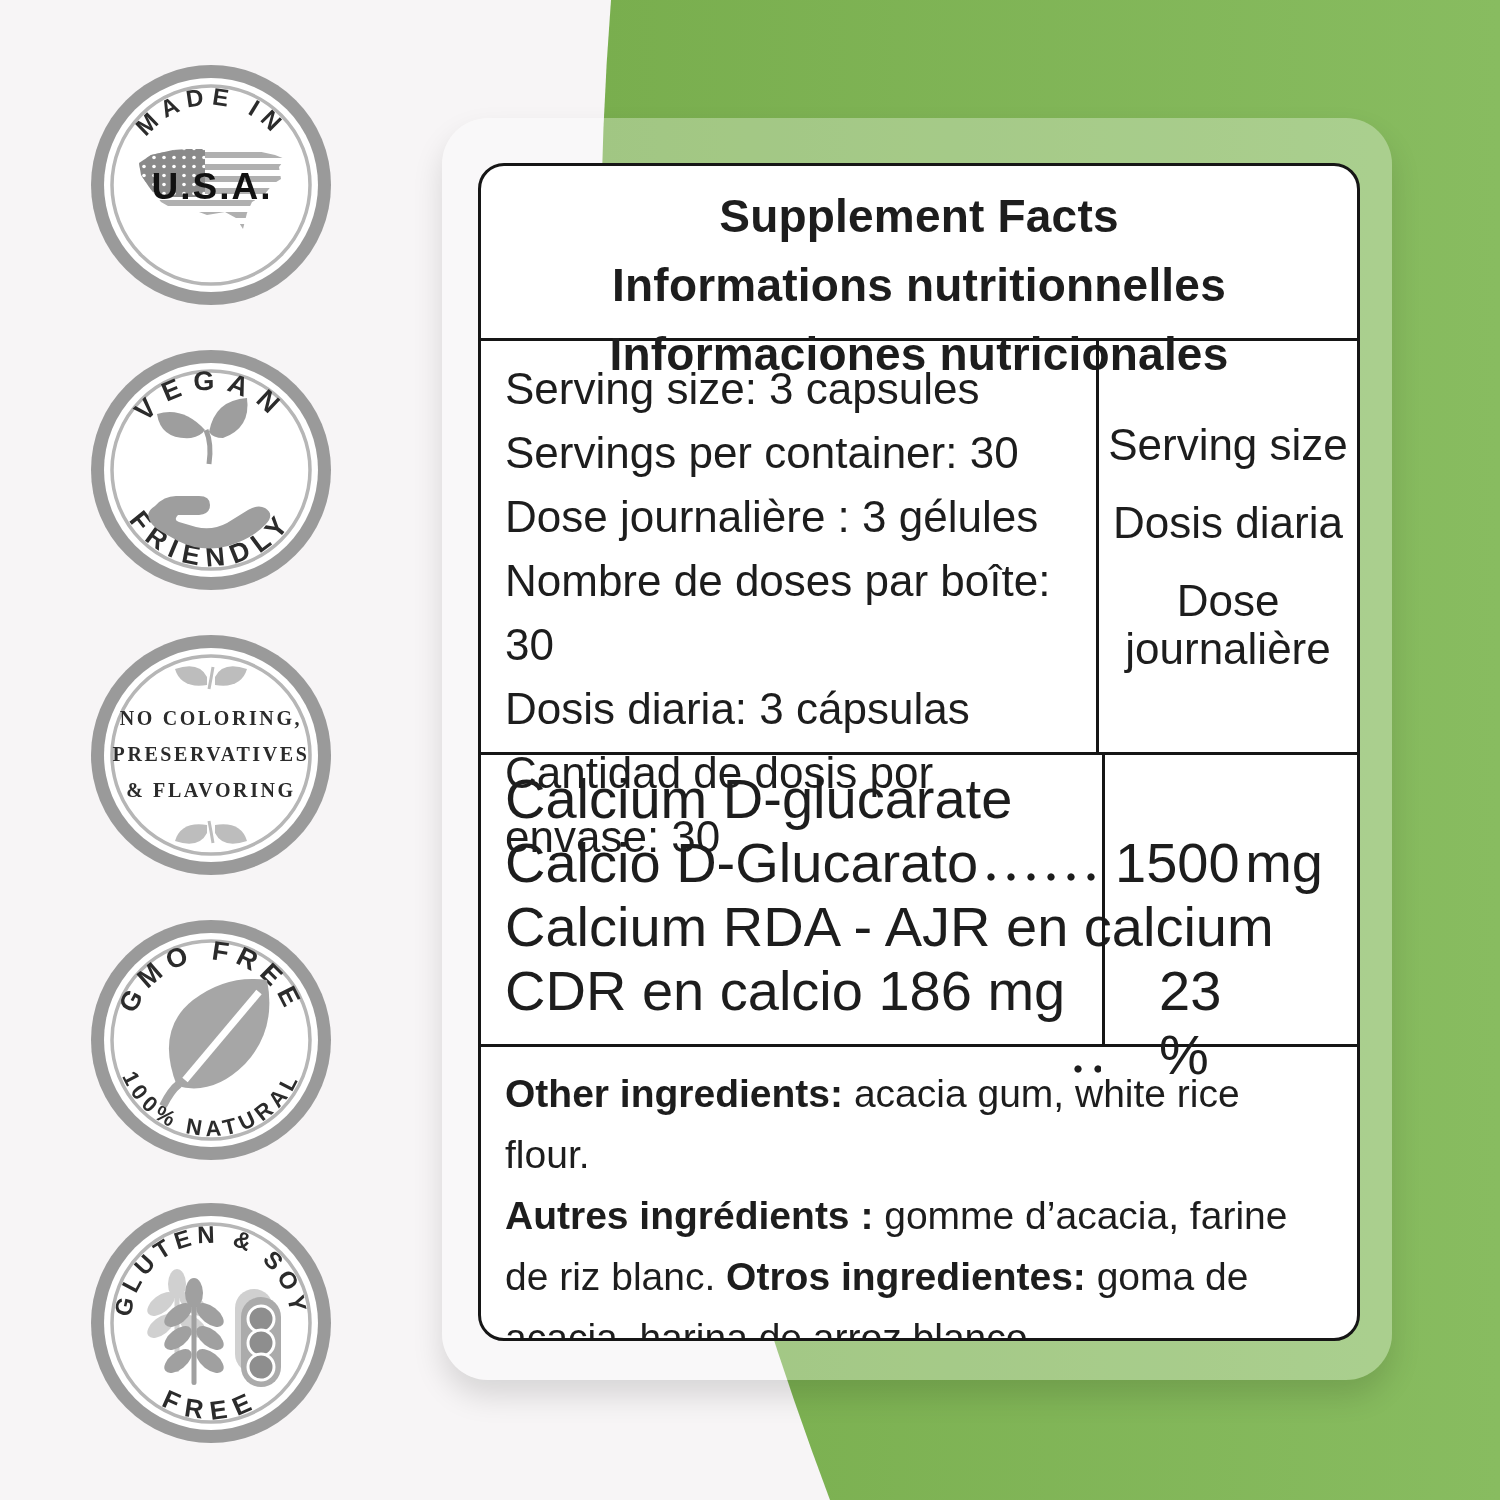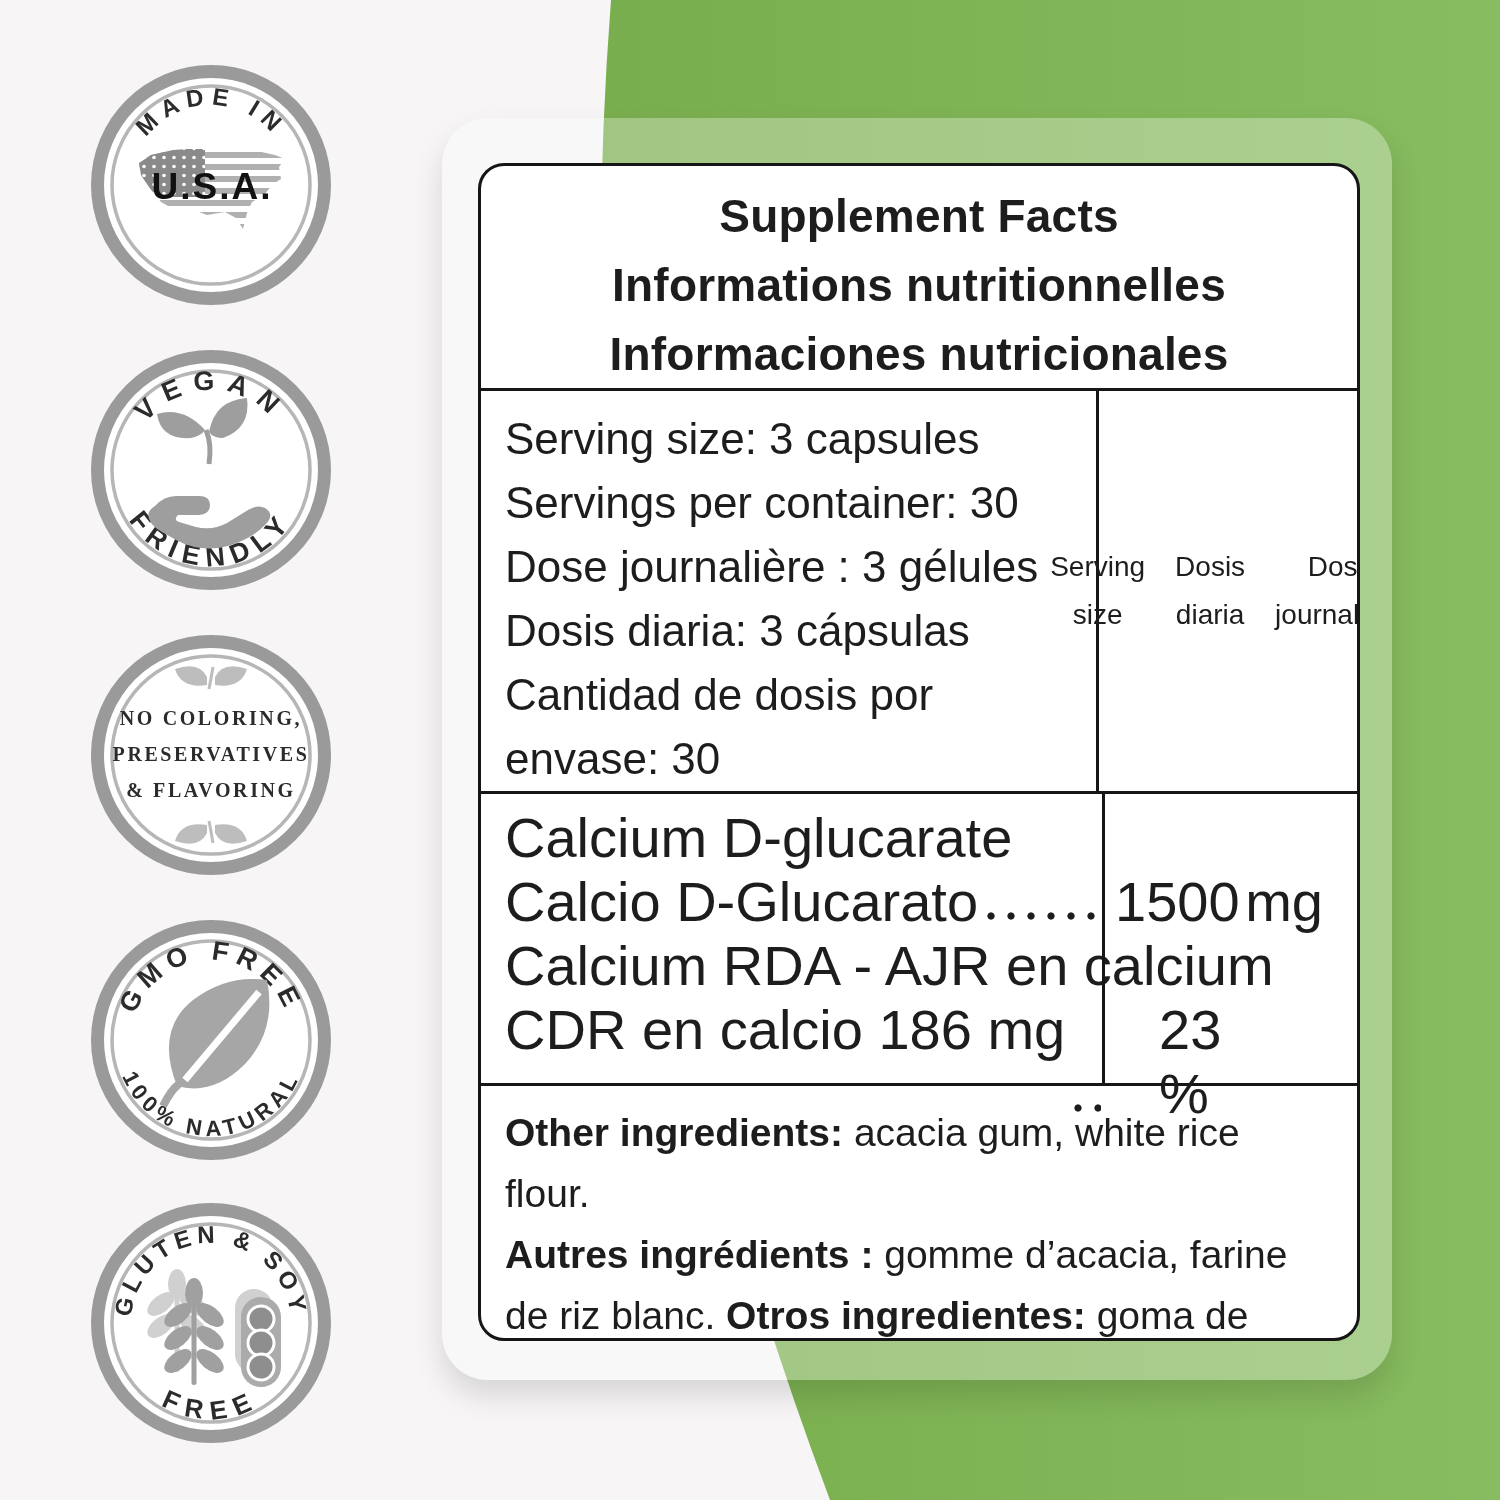--- a/index.html
+++ b/index.html
@@ -15,29 +15,29 @@
     border-radius:46px;background:rgba(255,255,255,0.30);
     box-shadow:0 16px 30px rgba(0,0,0,0.13);
   }
   .panel{
     position:absolute;left:478px;top:163px;width:882px;height:1178px;
     background:#ffffff;border:3.5px solid #161616;border-radius:26px;
     box-sizing:border-box;display:flex;flex-direction:column;overflow:hidden;
   }
   .sec{box-sizing:border-box;}
   .sec-title{
-    height:225px;border-bottom:3.2px solid #161616;text-align:center;
+    height:175px;border-bottom:3.2px solid #161616;text-align:center;
     padding-top:16px;font-weight:bold;font-size:46px;line-height:69px;letter-spacing:.2px;
   }
   .sec-serving{height:414px;border-bottom:3.2px solid #161616;display:flex;}
   .serving-left{flex:1;padding:16px 0 0 24px;font-size:44px;line-height:64px;}
   .serving-right{
-    width:250px;border-left:3.2px solid #161616;display:flex;flex-direction:row;
+    width:250px;border-left:3.2px solid #161616;display:flex;flex-direction:column;
     justify-content:center;align-items:center;text-align:center;gap:30px;
-    font-size:28px;line-height:48px;padding:0 4px;box-sizing:content-box;
+    font-size:44px;line-height:48px;padding:0 4px;box-sizing:content-box;
   }
   .sec-nutrients{
     height:292px;border-bottom:3.2px solid #161616;position:relative;
     padding:12px 0 0 24px;font-size:56px;line-height:64px;
   }
   .vdiv{position:absolute;left:621px;top:0;bottom:0;width:3.2px;background:#161616;}
   .nrow{display:flex;align-items:flex-start;}
   .dots{
     flex:1;align-self:flex-end;height:12px;margin:0 2px 12px 8px;
     background-image:radial-gradient(circle at 5px 6px,#1d1d1d 3.2px,rgba(0,0,0,0) 4px);
@@ -87,20 +87,21 @@
       <div>Supplement Facts</div>
       <div>Informations nutritionnelles</div>
       <div>Informaciones nutricionales</div>
     </div>
 
     <div class="sec sec-serving">
       <div class="serving-left">
         <div>Serving size: 3 capsules</div>
         <div>Servings per container: 30</div>
         <div>Dose journalière : 3 gélules</div>
+        <div>Nombre de doses par boîte: 30</div>
         <div>Dosis diaria: 3 cápsulas</div>
         <div>Cantidad de dosis por envase: 30</div>
       </div>
       <div class="serving-right">
         <div>Serving size</div>
         <div>Dosis diaria</div>
         <div>Dose journalière</div>
       </div>
     </div>
 

